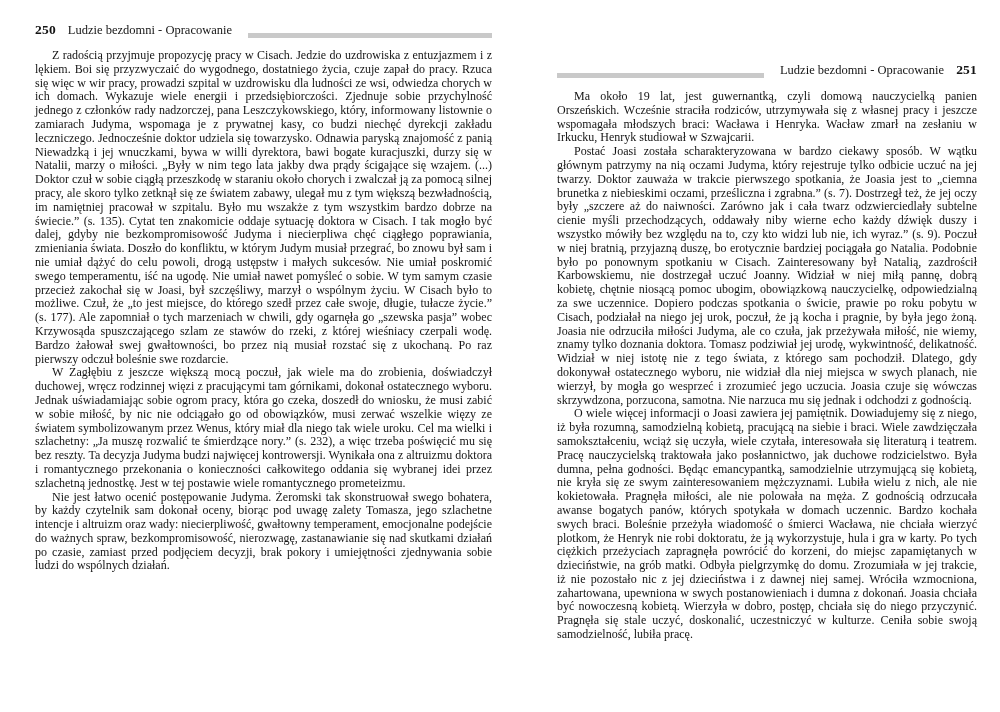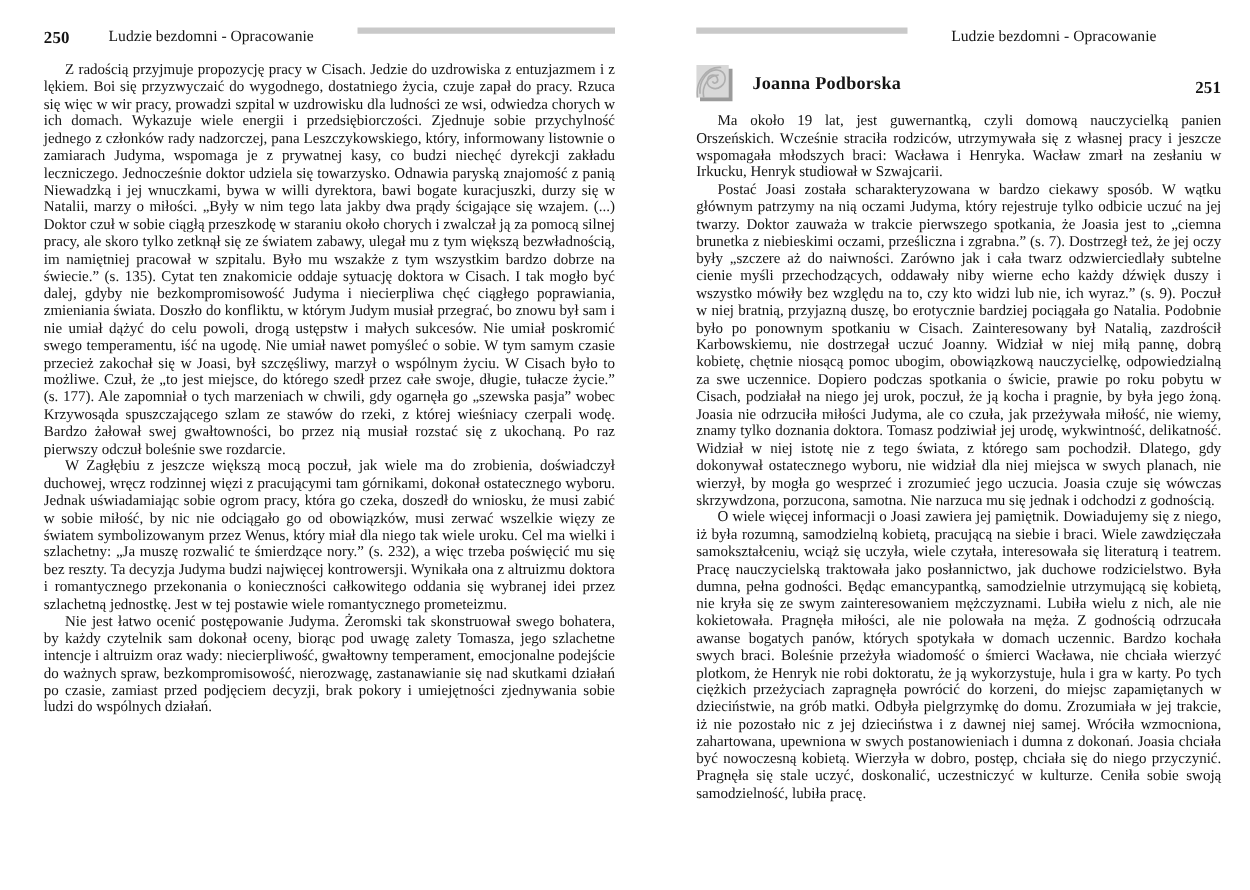--- a/index.html
+++ b/index.html
@@ -11,23 +11,22 @@
     color: #141414;
   }
   .spread { position: relative; width: 1000px; height: 712px; background: #fff; }
   .page { position: absolute; top: 0; height: 712px; width: 500px; }
   .page.left  { left: 0; }
   .page.right { left: 500px; }
 
   
   .running-head {
     position: absolute; top: 22px;
-    display: flex; align-items: flex-start;
+    display: flex; align-items: flex-end;
     font-size: 12.5px;
-    gap: 19px;
   }
   .running-head.lh { left: 35px;  width: 457px; }
   .running-head.rh { left: 57px;  width: 420px; }
   .pagenum { font-weight: bold; font-size: 13.5px; letter-spacing: .2px; }
   .running-head.lh .pagenum { margin-right: 12px; }
   .running-head.rh .pagenum { margin-left: 12px; margin-top: 40px; }
   .runtitle { white-space: nowrap; }
   .headbar { flex: 1; height: 5px; background: #c9c9c9; }
   .running-head.lh .headbar { margin-left: 16px; }
   .running-head.rh .headbar { margin-right: 16px; }
@@ -76,34 +75,20 @@
     </div>
   </section>
 
   <section class="page right">
     <header class="running-head rh">
       <span class="headbar"></span>
       <span class="runtitle"><span class="i">Ludzie bezdomni</span><span> - Opracowanie</span></span>
       <span class="pagenum">251</span>
     </header>
 
-    <div class="section-heading">
-      <span class="ornament">
-        <svg viewBox="0 0 30 30" width="30" height="30" aria-hidden="true">
-          <rect x="3" y="3" width="26" height="26" fill="#9b9b9b"></rect>
-          <rect x="0" y="0" width="26" height="26" fill="#d8d8d8"></rect>
-          <g fill="none" stroke="#aeaeae" stroke-width="1.3">
-            <path d="M3 23 C2 12 10 3 17 4 C24 5 25 13 20 17 C15 21 8 18 9 12 C10 7 16 7 17 11 C18 14 14 16 13 13"></path>
-            <path d="M1 26 C-1 14 8 1 20 2"></path>
-            <path d="M6 26 C4 17 10 8 18 8"></path>
-          </g>
-        </svg>
-      </span>
-      <h2 class="section-title">Joanna Podborska</h2>
-    </div>
 
     <div class="textblock rt">
       <p><span>Ma około 19 lat, jest guwernantką, czyli domową nauczycielką panien Orszeńskich. Wcześnie straciła rodziców, utrzymywała się z własnej pracy i jeszcze wspomagała młodszych braci: Wacława i Henryka. Wacław zmarł na zesłaniu w Irkucku, Henryk studiował w Szwajcarii.</span></p>
       <p><span>Postać Joasi została scharakteryzowana w bardzo ciekawy sposób. W wątku głównym patrzymy na nią oczami Judyma, który rejestruje tylko odbicie uczuć na jej twarzy. Doktor zauważa w trakcie pierwszego spotkania, że Joasia jest to </span><span class="i">„ciemna brunetka z niebieskimi oczami, prześliczna i zgrabna.”</span><span> (s. 7). Dostrzegł też, że jej oczy były </span><span class="i">„szczere aż do naiwności. Zarówno jak i cała twarz odzwierciedlały subtelne cienie myśli przechodzących, oddawały niby wierne echo każdy dźwięk duszy i wszystko mówiły bez względu na to, czy kto widzi lub nie, ich wyraz.”</span><span> (s. 9). Poczuł w niej bratnią, przyjazną duszę, bo erotycznie bardziej pociągała go Natalia. Podobnie było po ponownym spotkaniu w Cisach. Zainteresowany był Natalią, zazdrościł Karbowskiemu, nie dostrzegał uczuć Joanny. Widział w niej miłą pannę, dobrą kobietę, chętnie niosącą pomoc ubogim, obowiązkową nauczycielkę, odpowiedzialną za swe uczennice. Dopiero podczas spotkania o świcie, prawie po roku pobytu w Cisach, podziałał na niego jej urok, poczuł, że ją kocha i pragnie, by była jego żoną. Joasia nie odrzuciła miłości Judyma, ale co czuła, jak przeżywała miłość, nie wiemy, znamy tylko doznania doktora. Tomasz podziwiał jej urodę, wykwintność, delikatność. Widział w niej istotę nie z tego świata, z którego sam pochodził. Dlatego, gdy dokonywał ostatecznego wyboru, nie widział dla niej miejsca w swych planach, nie wierzył, by mogła go wesprzeć i zrozumieć jego uczucia. Joasia czuje się wówczas skrzywdzona, porzucona, samotna. Nie narzuca mu się jednak i odchodzi z godnością.</span></p>
       <p><span>O wiele więcej informacji o Joasi zawiera jej pamiętnik. Dowiadujemy się z niego, iż była </span><span class="b">rozumną, samodzielną kobietą,</span><span> pracującą na siebie i braci. Wiele zawdzięczała samokształceniu, </span><span class="b">wciąż się uczyła, wiele czytała,</span><span> interesowała się literaturą i teatrem. Pracę nauczycielską traktowała jako posłannictwo, jak duchowe rodzicielstwo. Była </span><span class="b">dumna, pełna godności.</span><span> Będąc emancypantką, samodzielnie utrzymującą się kobietą, nie kryła się ze swym zainteresowaniem mężczyznami. Lubiła wielu z nich, ale nie kokietowała. </span><span class="b">Pragnęła miłości, ale nie polowała na męża.</span><span> Z godnością odrzucała awanse bogatych panów, których spotykała w domach uczennic. </span><span class="b">Bardzo kochała swych braci.</span><span> Boleśnie przeżyła wiadomość o śmierci Wacława, nie chciała wierzyć plotkom, że Henryk nie robi doktoratu, że ją wykorzystuje, hula i gra w karty. Po tych ciężkich przeżyciach zapragnęła powrócić do korzeni, do miejsc zapamiętanych w dzieciństwie, na grób matki. Odbyła pielgrzymkę do domu. Zrozumiała w jej trakcie, iż nie pozostało nic z jej dzieciństwa i z dawnej niej samej. Wróciła wzmocniona, zahartowana, upewniona w swych postanowieniach i dumna z dokonań. Joasia chciała być nowoczesną kobietą. </span><span class="b">Wierzyła w dobro, postęp, chciała się do niego przyczynić.</span><span> Pragnęła się stale uczyć, doskonalić, uczestniczyć w kulturze. Ceniła sobie swoją samodzielność, lubiła pracę.</span></p>
     </div>
   </section>
 
 </div>
 

